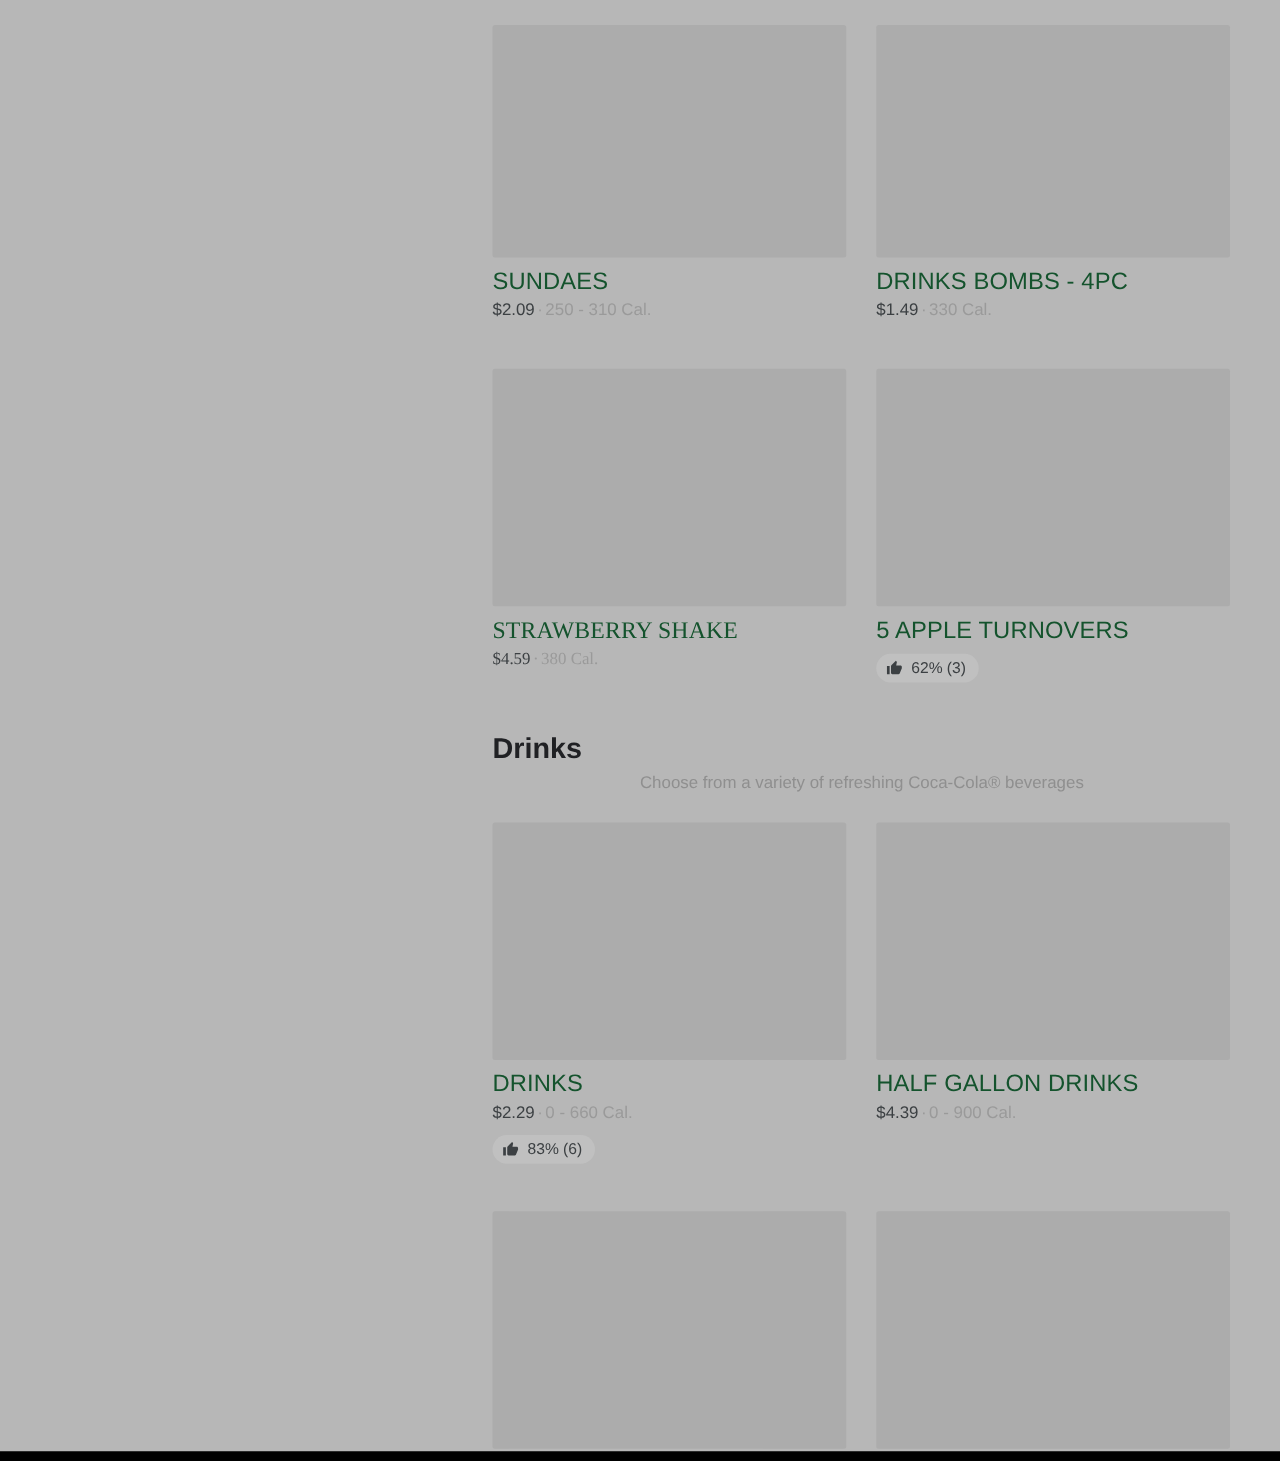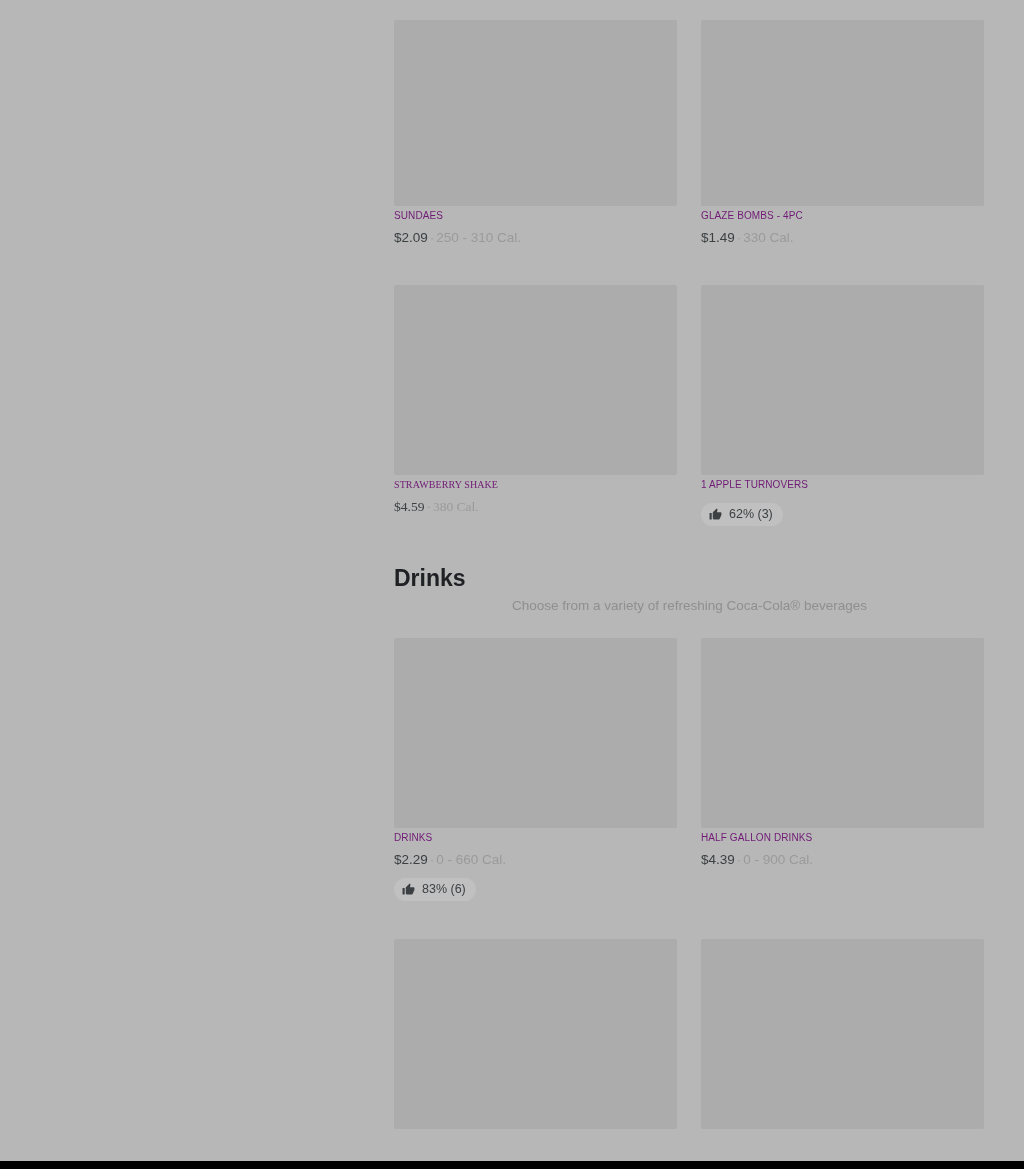--- a/index.html
+++ b/index.html
@@ -75,24 +75,24 @@
     width: 283px;
     height: 186px;
     background: #acacac;
     border-radius: 2px;
     display: block;
   }
   .thumb.tall {
     height: 190px;
   }
   .card-name {
-    font-size: 10px;
-    color: #701a75;
+    font-size: 19px;
+    color: #14532d;
     line-height: 19px;
-    margin-top: 0;
+    margin-top: 10px;
     letter-spacing: 0.1px;
     white-space: nowrap;
   }
   .card-meta {
     font-size: 13.5px;
     line-height: 18px;
     margin-top: 4px;
     color: #8c8c8c;
   }
   .card-meta .price {
@@ -151,37 +151,37 @@
         <div class="card">
           <div class="thumb"></div>
           <div class="card-name">SUNDAES</div>
           <div class="card-meta">
             <span class="price">$2.09</span><span class="dot">·</span><span class="cal">250 - 310 Cal.</span>
           </div>
         </div>
 
         <div class="card">
           <div class="thumb"></div>
-          <div class="card-name">GLAZE BOMBS - 4PC</div>
+          <div class="card-name">DRINKS BOMBS - 4PC</div>
           <div class="card-meta">
             <span class="price">$1.49</span><span class="dot">·</span><span class="cal">330 Cal.</span>
           </div>
         </div>
 
         <div class="card" style="margin-top:18px;font-family:Liberation Serif, serif;">
           <div class="thumb tall"></div>
           <div class="card-name">STRAWBERRY SHAKE</div>
           <div class="card-meta">
             <span class="price">$4.59</span><span class="dot">·</span><span class="cal">380 Cal.</span>
           </div>
         </div>
 
         <div class="card" style="margin-top:18px;">
           <div class="thumb tall"></div>
-          <div class="card-name">1 APPLE TURNOVERS</div>
+          <div class="card-name">5 APPLE TURNOVERS</div>
           <div class="rating">
             <span class="thumbs-icon">
               <svg viewBox="0 0 24 24" width="13" height="13" fill="#3c4043">
                 <path d="M1 21h4V9H1v12zm22-11c0-1.1-.9-2-2-2h-6.31l.95-4.57.03-.32c0-.41-.17-.79-.44-1.06L14.17 1 7.59 7.59C7.22 7.95 7 8.45 7 9v10c0 1.1.9 2 2 2h9c.83 0 1.54-.5 1.84-1.22l3.02-7.05c.09-.23.14-.47.14-.73v-2z"></path>
               </svg>
             </span>
             <span>62% (3)</span>
           </div>
         </div>
 

